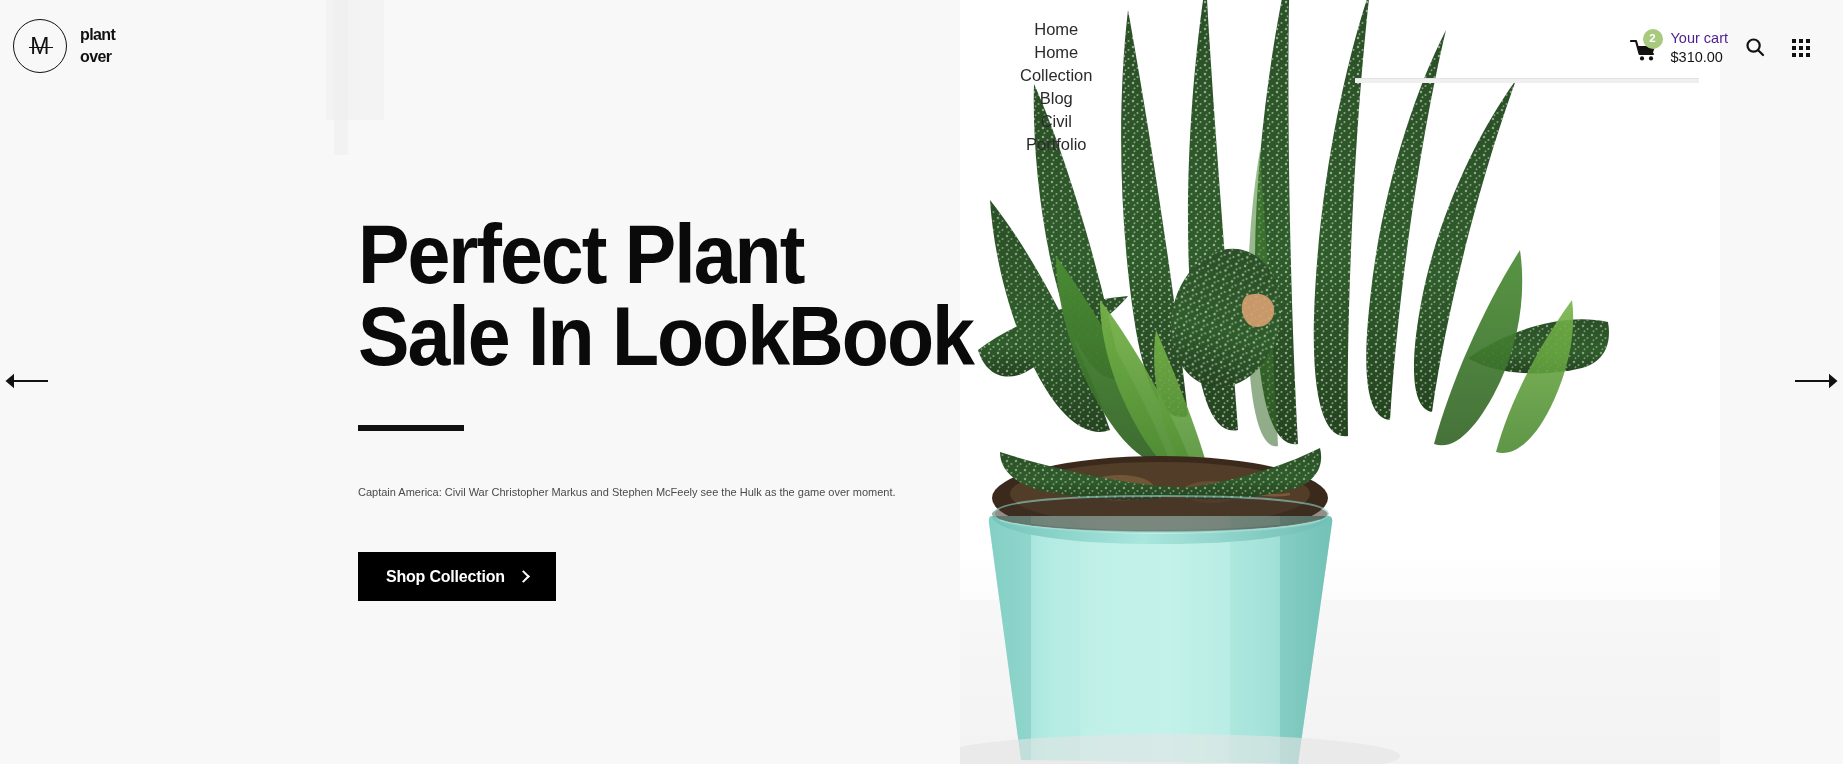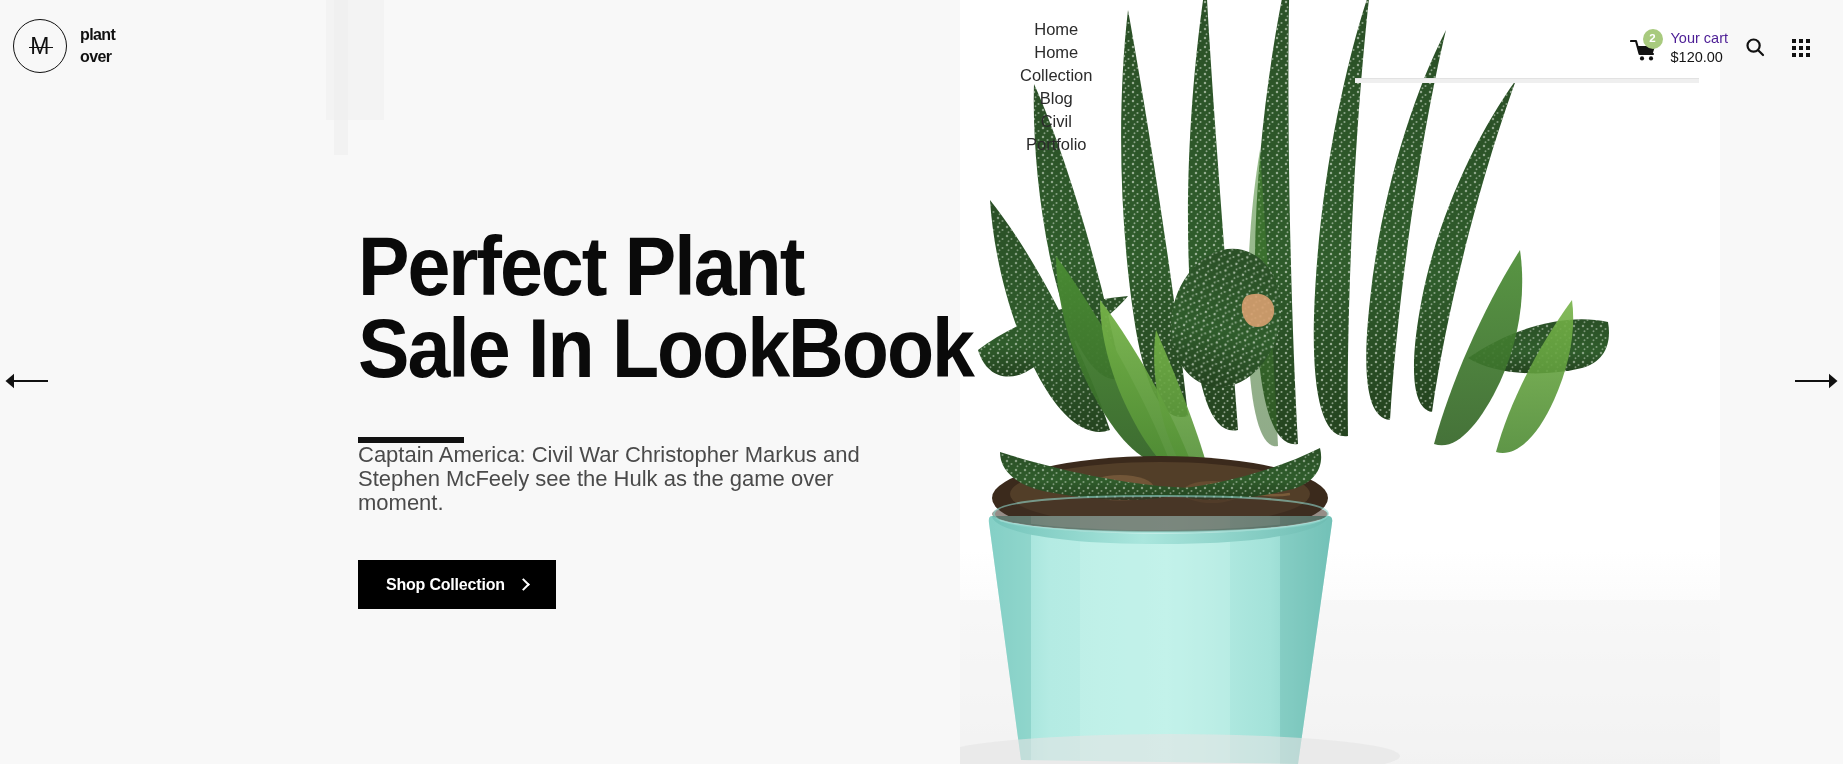--- a/index.html
+++ b/index.html
@@ -214,21 +214,21 @@
   .grid-icon i {
     display: block;
     width: 4.4px; height: 4.4px;
     background: #111;
   }
 
   
   .hero-copy {
     position: absolute;
     left: 358px;
-    top: 226px;
+    top: 214px;
     z-index: 10;
     width: 640px;
   }
   .hero-title {
     font-family: "Liberation Sans", sans-serif;
     font-weight: 700;
     font-size: 83px;
     line-height: 82px;
     letter-spacing: -2.2px;
     color: #0a0a0a;
@@ -239,22 +239,23 @@
   .hero-title .l2 { display: block; }
 
   .hero-rule {
     width: 106px;
     height: 6px;
     background: #111;
     margin-top: 47px;
   }
 
   .hero-desc {
-    font-size: 22px;
-    line-height: 24px;
+    margin-top: 47px;
+    font-size: 11px;
+    line-height: 29px;
     color: #4a4a4a;
     max-width: 560px;
   }
 
   .hero-btn {
     margin-top: 45px;
     display: inline-flex;
     align-items: center;
     gap: 14px;
     background: #000;
@@ -461,21 +462,21 @@
           <svg width="28" height="24" viewBox="0 0 28 24" aria-hidden="true">
             <path d="M1 3 H6 L9.6 16 H23" stroke="#111" stroke-width="2.1" fill="none" stroke-linecap="round" stroke-linejoin="round"></path>
             <path d="M7.6 8 H25 L22.6 16 H9.6 Z" fill="#111"></path>
             <circle cx="12" cy="20.4" r="2.1" fill="#111"></circle>
             <circle cx="21" cy="20.4" r="2.1" fill="#111"></circle>
           </svg>
           <span class="cart-badge">2</span>
         </span>
         <span class="cart-text">
           <span class="cart-label">Your cart</span>
-          <span class="cart-total">$120.00</span>
+          <span class="cart-total">$310.00</span>
         </span>
       </a>
 
       <button class="icon-btn" aria-label="Search">
         <span>
           <svg width="20" height="20" viewBox="0 0 20 20" aria-hidden="true">
             <circle cx="8.6" cy="8.6" r="6.1" stroke="#111" stroke-width="2.2" fill="none"></circle>
             <line x1="13.2" y1="13.2" x2="18" y2="18" stroke="#111" stroke-width="2.2" stroke-linecap="round"></line>
           </svg>
         </span>

